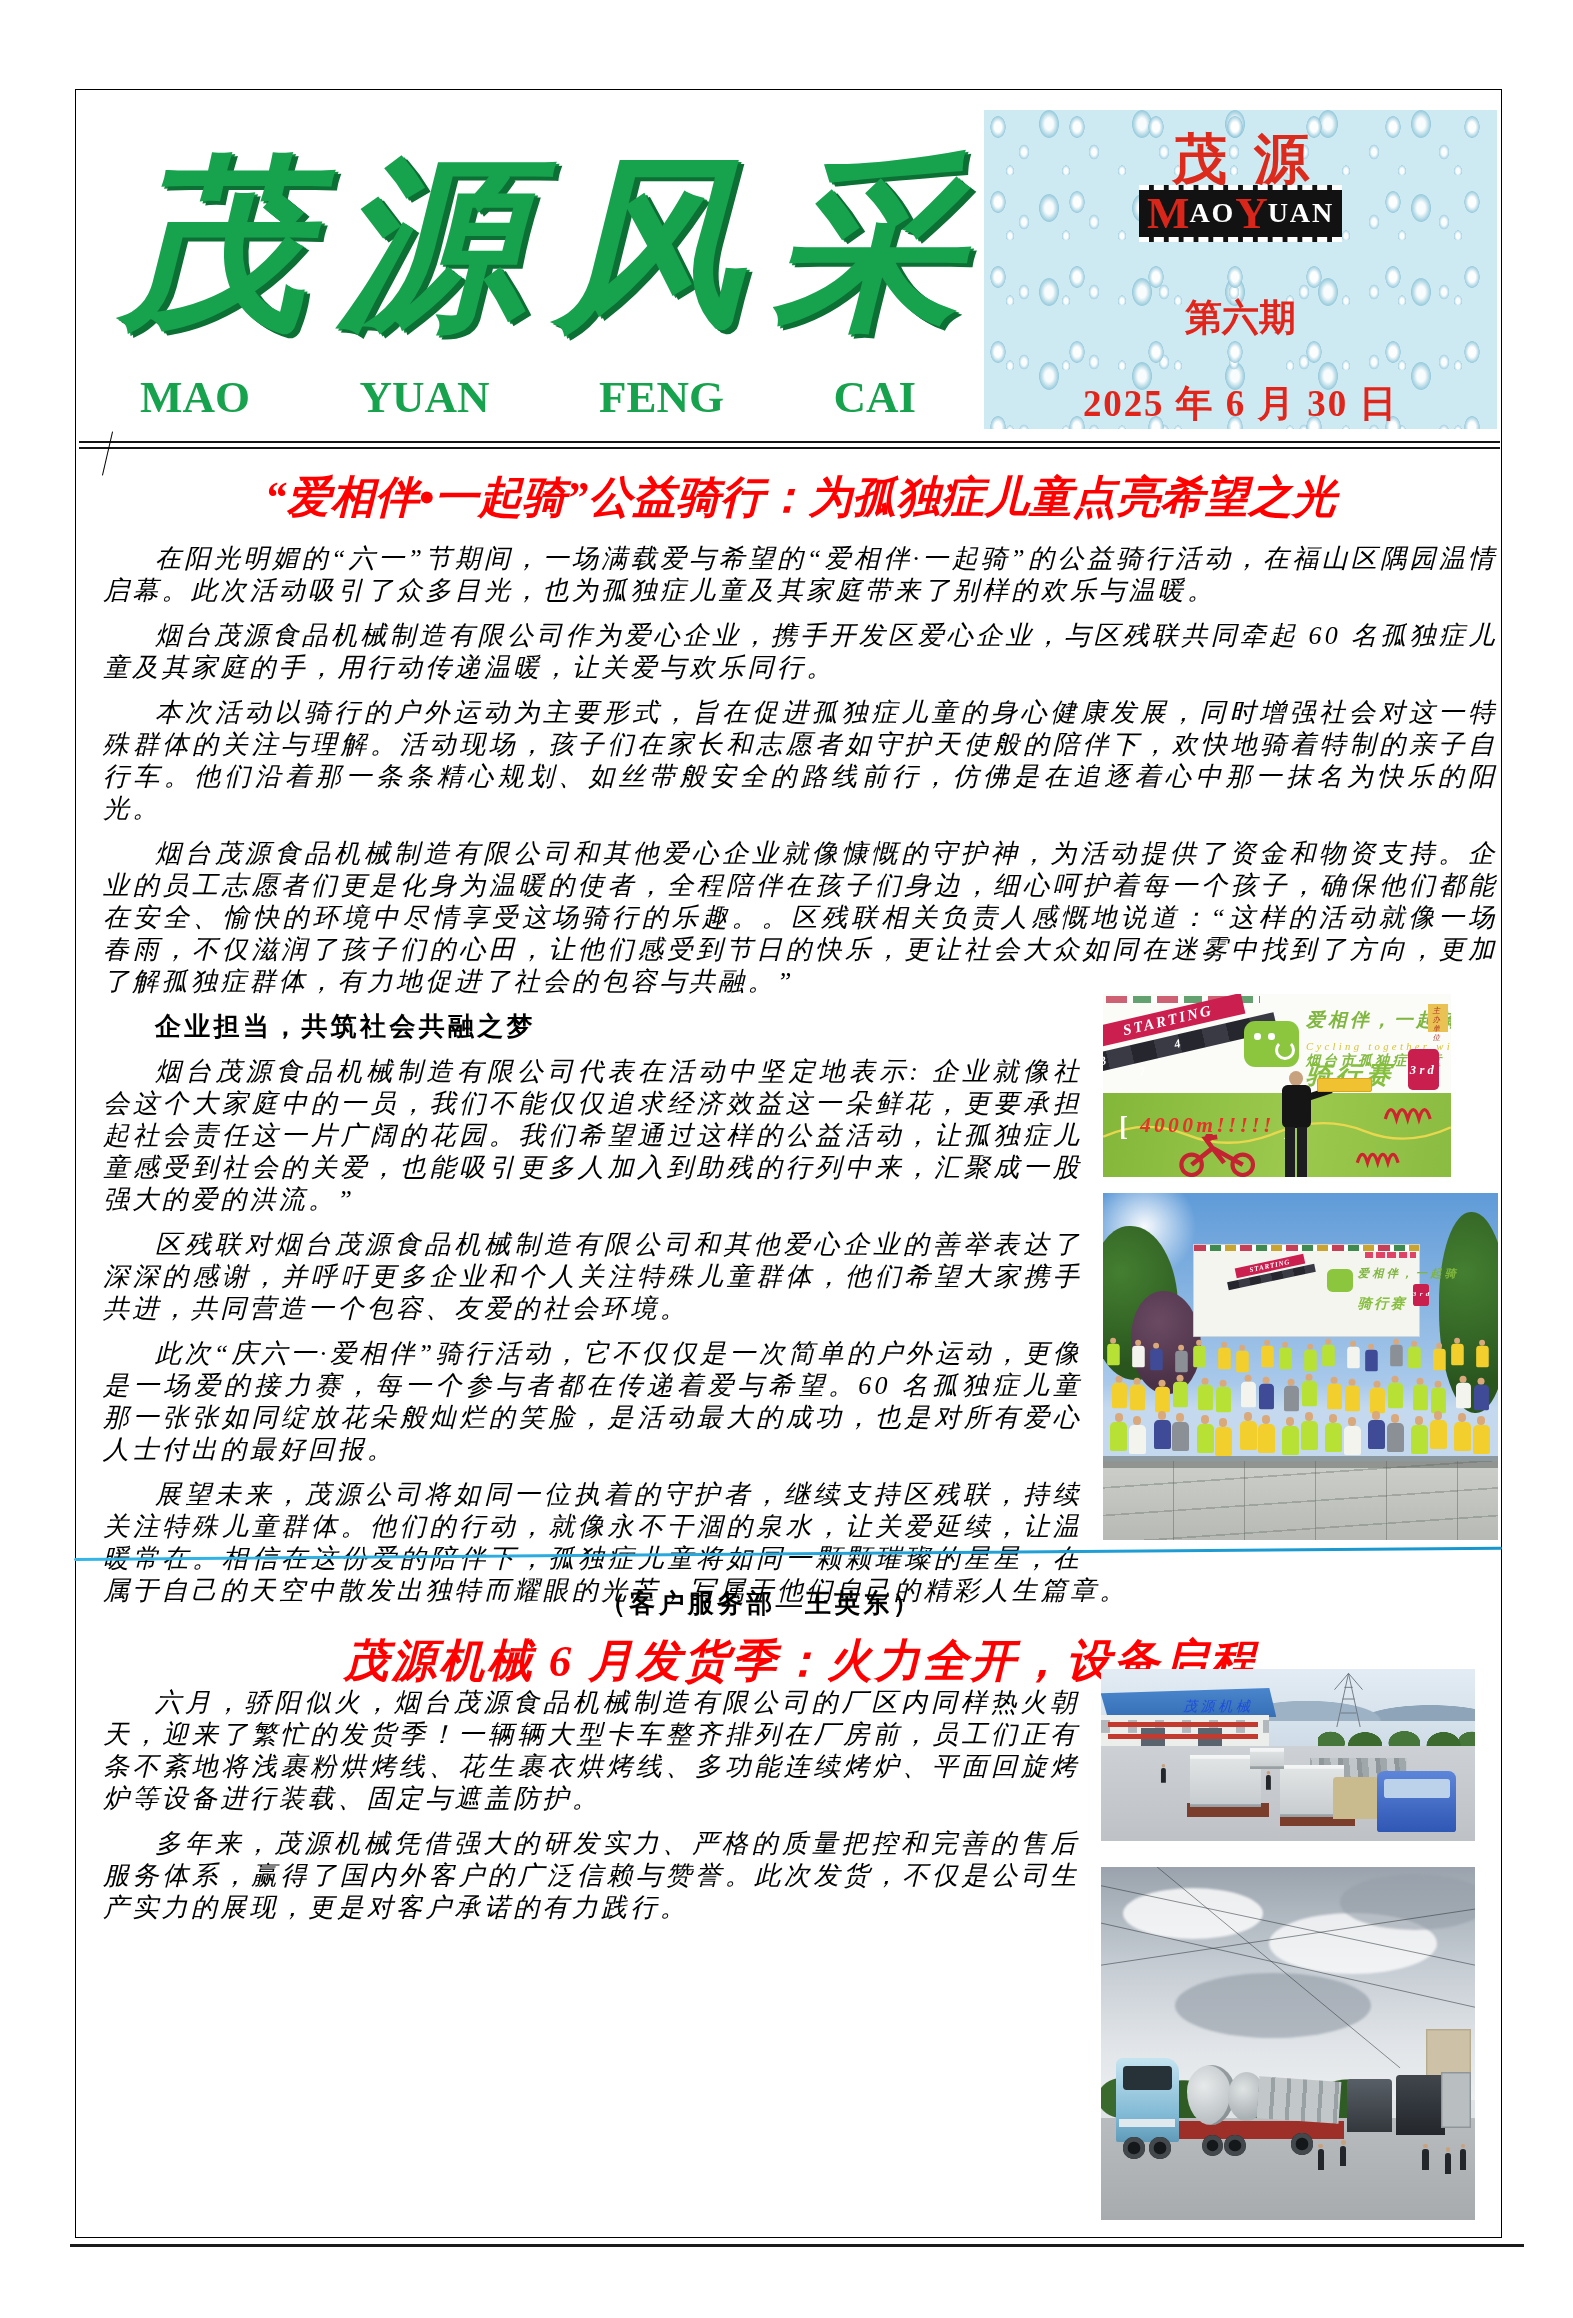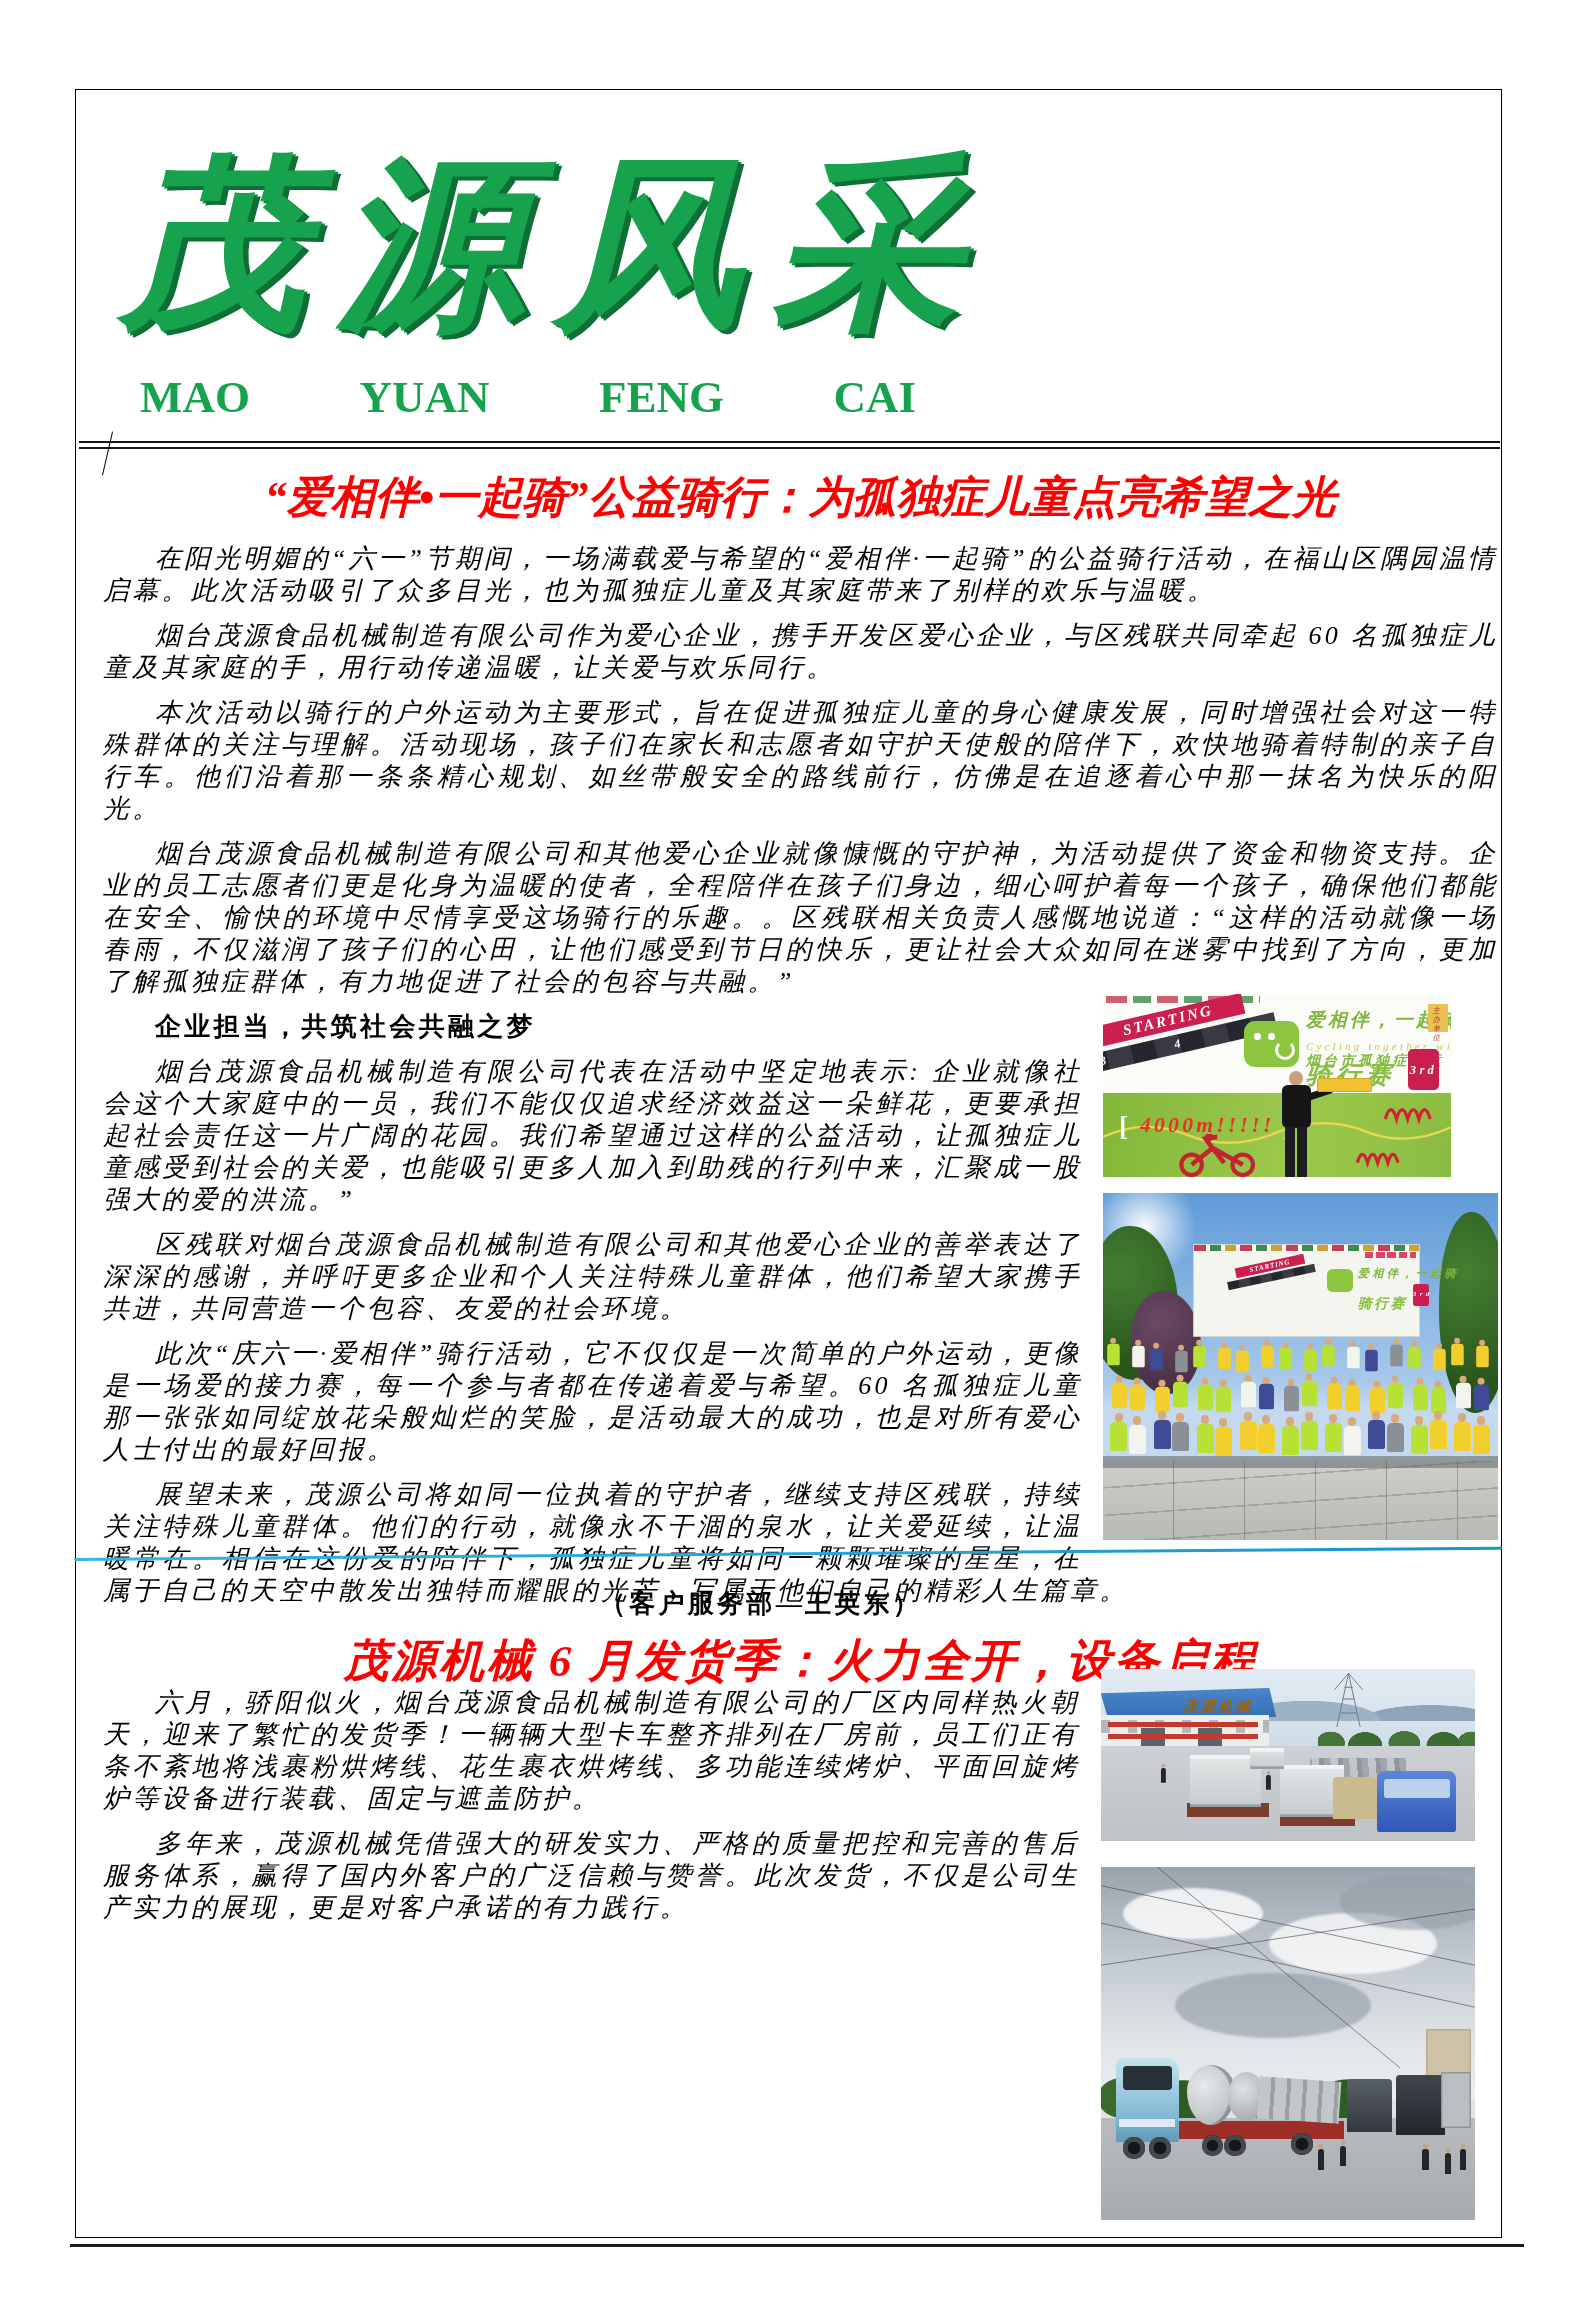--- a/index.html
+++ b/index.html
@@ -133,21 +133,21 @@
 
   
   .p3-sky{position:absolute;inset:0 0 55% 0;background:linear-gradient(#e3ecf4,#cfdce7);}
   .p3-mtn{position:absolute;left:0;top:14%;width:100%;height:16%;
     background:radial-gradient(ellipse 103px 28px at 18% 100%,#93a9bd 0 60%,transparent 62%),
                radial-gradient(ellipse 121px 33px at 55% 100%,#9db2c5 0 60%,transparent 62%),
                radial-gradient(ellipse 112px 26px at 88% 100%,#8ea5b9 0 60%,transparent 62%);}
   .p3-yard{position:absolute;left:0;right:0;top:45%;bottom:0;background:linear-gradient(#cdd1d5,#bec2c6);}
   .p3-roof{position:absolute;left:0;top:11%;width:47%;height:17%;background:linear-gradient(#4a86cd,#366fb5);
     clip-path:polygon(0 18%,96% 0,100% 100%,4% 100%);}
-  .p3-rooftext{position:absolute;left:22%;top:12.5%;color:#a16207;font-weight:bold;font-size:14px;letter-spacing:3.7px;}
+  .p3-rooftext{position:absolute;left:22%;top:12.5%;color:#1d4ed8;font-weight:normal;font-size:14px;letter-spacing:3.7px;}
   .p3-wall{position:absolute;left:0;top:27%;width:45%;height:22%;background:#eceeec;
     background-image:repeating-linear-gradient(90deg,rgba(130,140,150,.55) 0 9.3px,transparent 9.3px 27px);
     background-size:100% 34%;background-repeat:no-repeat;background-position:0 18%;}
   .p3-wall .door1,.p3-wall .door2{position:absolute;top:34%;width:14%;height:62%;background:#5a646e;}
   .p3-wall .door1{left:24%;} .p3-wall .door2{left:58%;}
   .p3-banner1{position:absolute;left:2%;top:31%;width:40%;height:4.2px;background:#c23b2e;
     box-shadow:0 12px 0 #c23b2e;}
   .p3-tower{position:absolute;left:62%;top:1%;width:33px;height:56px;}
   .p3-trees{position:absolute;right:0;top:22%;width:42%;height:26%;
     background:radial-gradient(ellipse 23.4px 18.7px at 8% 80%,#47763a 0 60%,transparent 62%),
@@ -209,20 +209,31 @@
     <span>风</span>
     <span>采</span>
   </div>
   <div class="abs mast-sub">
     <span>MAO</span>
     <span>YUAN</span>
     <span>FENG</span>
     <span>CAI</span>
   </div>
 
+  <div class="abs issue-box">
+    <div class="brand-cn">茂源</div>
+    <div class="brand-logo">
+      <span class="bigltr">M</span>
+        <span class="wltr">AO</span>
+        <span class="bigltr">Y</span>
+        <span class="wltr">UAN</span>
+    </div>
+    <div class="issue-no">第六期</div>
+    <div class="issue-date">2025 年 6 月 30 日</div>
+  </div>
 
   <div class="abs head-rule"></div>
   <div class="abs head-tick"></div>
 
   <div class="abs a-title a1-title">“爱相伴•一起骑”公益骑行：为孤独症儿童点亮希望之光</div>
 
   <div class="abs body-col a1-body">
     <div class="float-spacer"></div>
 
     <div class="photo photo1">

